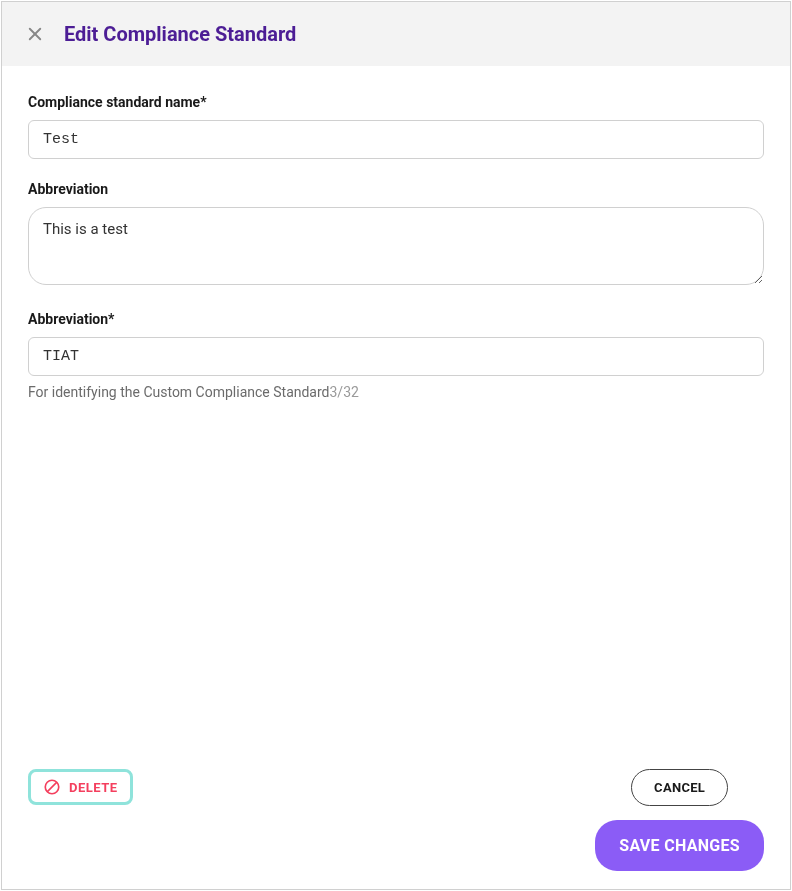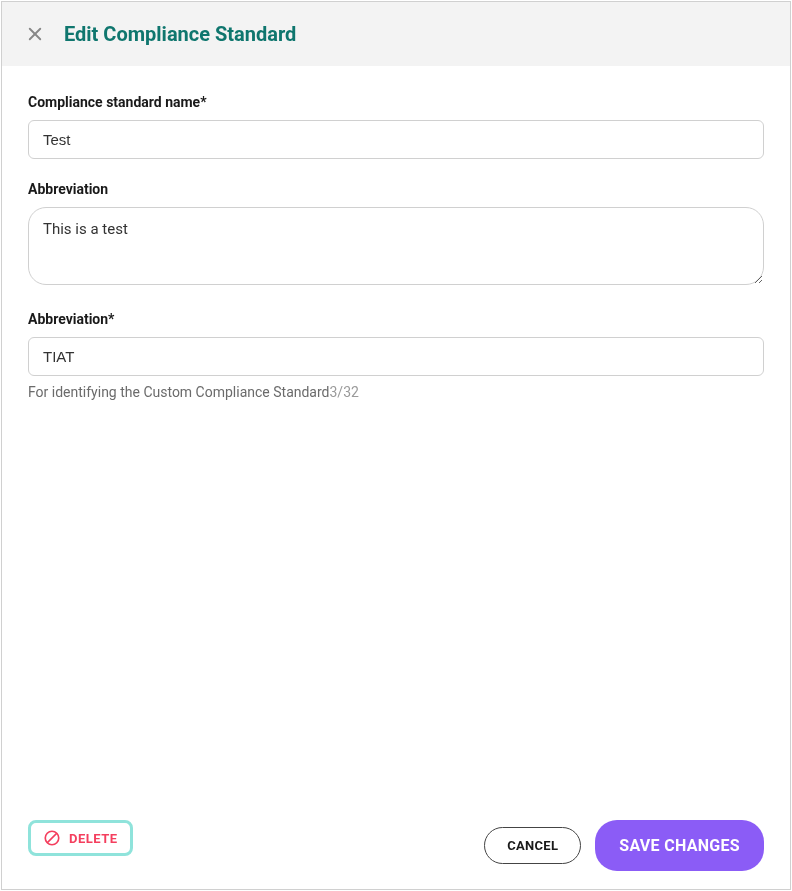--- a/index.html
+++ b/index.html
@@ -38,21 +38,21 @@
       align-items: center;
       justify-content: center;
     }
     .close-icon svg {
       width: 18px;
       height: 18px;
     }
     .modal-title {
       font-size: 20px;
       font-weight: 700;
-      color: #0f766e;
+      color: #4c1d95;
     }
     .modal-body {
       flex: 1;
       padding: 28px 26px 18px 26px;
       display: flex;
       flex-direction: column;
     }
     .form-group {
       margin-bottom: 22px;
     }
@@ -63,21 +63,21 @@
       display: block;
       margin-bottom: 10px;
     }
     .form-input {
       width: 100%;
       border: 1px solid #d0d0d0;
       border-radius: 6px;
       padding: 10px 14px;
       font-size: 15px;
       color: #333;
-      font-family: Liberation Sans, sans-serif;
+      font-family: Liberation Mono, monospace;
       outline: none;
     }
     .form-textarea {
       width: 100%;
       border: 1px solid #d0d0d0;
       border-radius: 18px;
       padding: 12px 14px;
       font-size: 15px;
       color: #333;
       font-family: inherit;
@@ -127,20 +127,21 @@
       font-size: 13px;
       font-weight: 700;
       color: #f43f5e;
       letter-spacing: 0.5px;
     }
     .footer-right {
       margin-left: auto;
       display: flex;
       gap: 14px;
       align-items: center;
+      flex-direction: column;
     }
     .cancel-button {
       background: #fff;
       border: 1.5px solid #444;
       border-radius: 22px;
       padding: 10px 22px;
       font-size: 13px;
       font-weight: 700;
       color: #1a1a1a;
       cursor: pointer;

